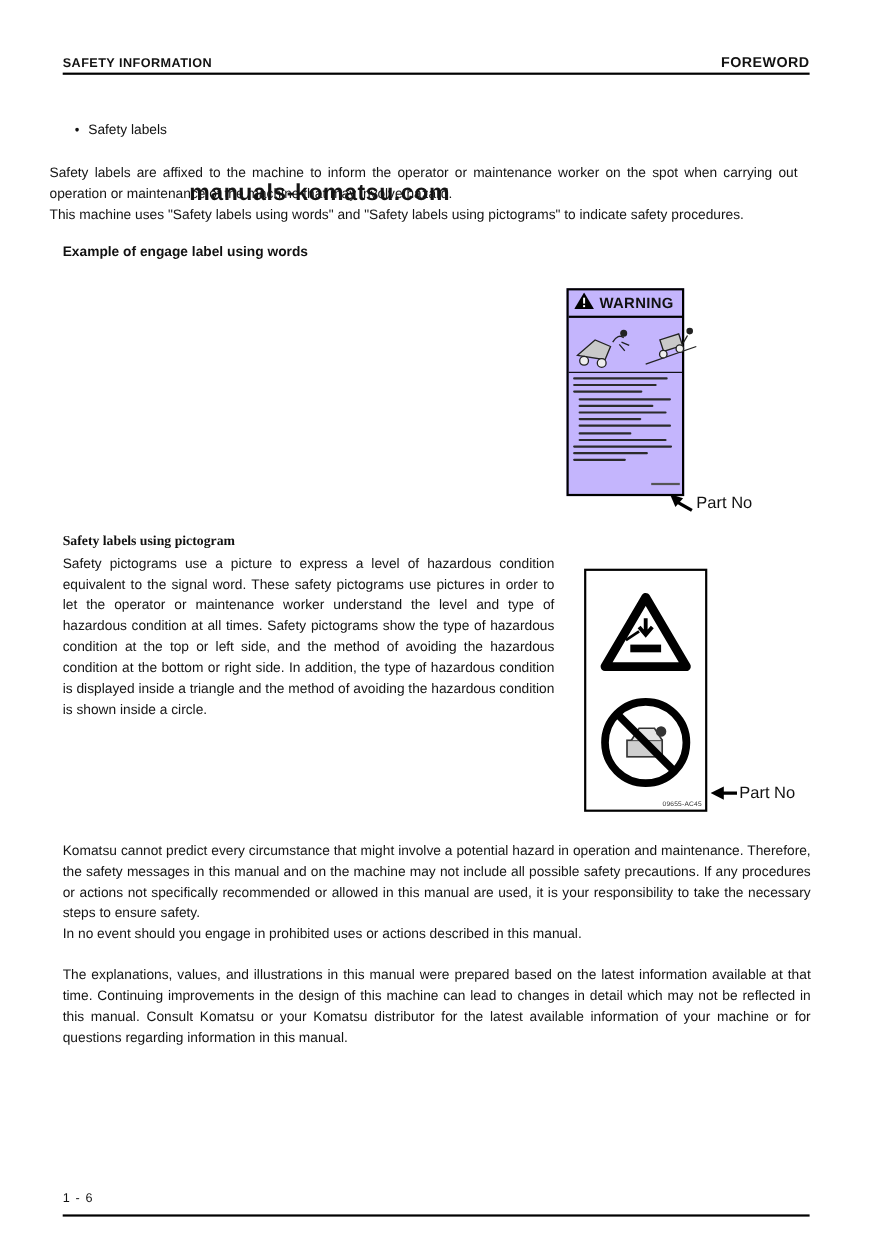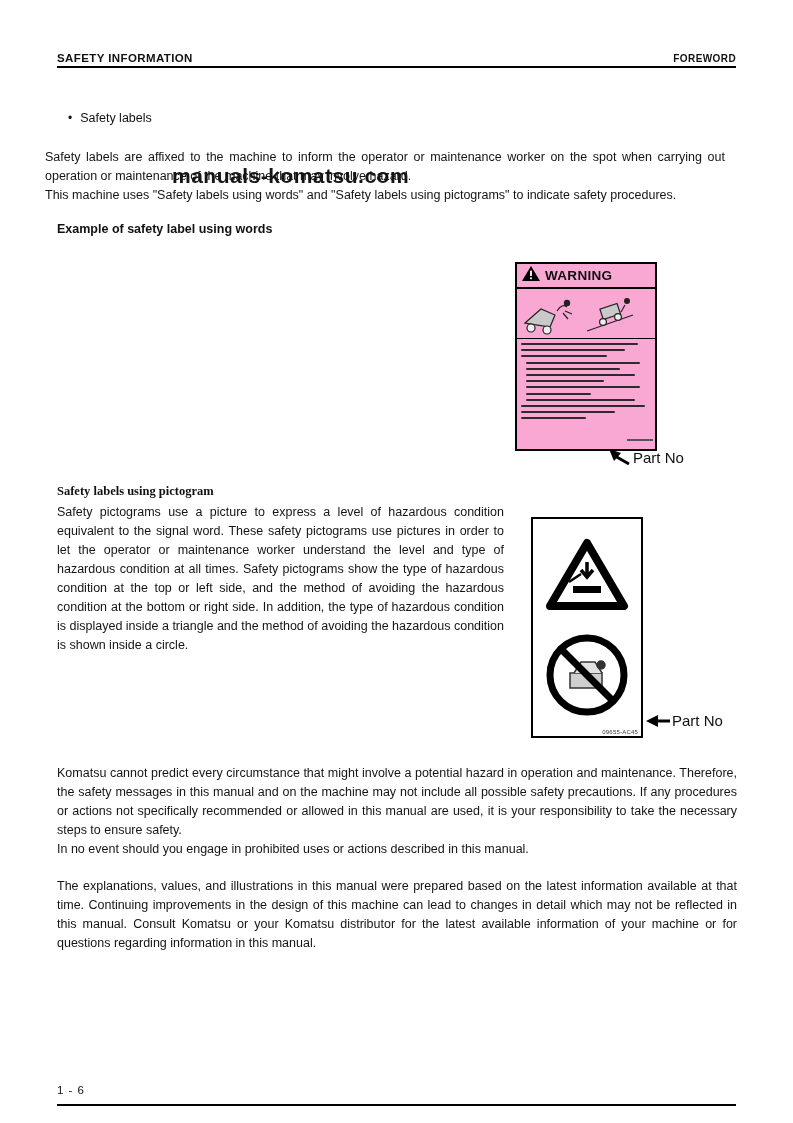--- a/index.html
+++ b/index.html
@@ -6,21 +6,21 @@
   html,body { background:#e8e8e8; }
   body { font-family:"Liberation Sans", sans-serif; }
   .page {
     position:relative; width:793px; height:1123px; background:#ffffff;
     margin:0 auto; overflow:hidden; color:#111;
   }
   
   .header { position:absolute; left:57px; right:57px; top:42px; height:22px;
             display:flex; justify-content:space-between; align-items:flex-end; }
   .header .h-left  { font-size:11.5px; font-weight:bold; letter-spacing:.4px; }
-  .header .h-right { font-size:10px;   font-weight:bold; letter-spacing:.4px; }
+  .header .h-right { font-size:13px;   font-weight:bold; letter-spacing:.4px; }
   .header-rule { position:absolute; left:57px; right:57px; top:66px; height:2px; background:#000; }
 
   
   .watermark { position:absolute; left:172px; top:164px; font-size:21px; font-weight:bold;
                color:#151515; letter-spacing:.5px; z-index:5; }
 
   
   .bullet-line { position:absolute; left:68px; top:111px; font-size:12.5px; }
   .bullet-line .dot { font-size:12px; margin-right:8px; }
   .text-block { position:absolute; font-size:12.5px; line-height:19px; text-align:justify; color:#141414; }
@@ -28,22 +28,22 @@
   #intro      { left:45px; top:148px; width:680px; }
   .section-heading { position:absolute; left:57px; font-size:12.5px; font-weight:bold; }
   #example-heading  { top:222px; }
   #pictogram-heading{ top:484px;font-family:Liberation Serif, serif; }
   #pictogram-body   { left:57px; top:503px; width:447px; }
   #komatsu-block    { left:57px; top:764px; width:680px; }
   #explanations     { left:57px; top:877px; width:680px; }
   #numbers          { left:57px; top:970px; width:680px; text-align:left; }
 
   
-  .label-words { position:absolute; left:515px; top:262px; width:142px; height:189px;
-                 border:2px solid #000; background:#f9a8d4; }
+  .label-words { position:absolute; left:515px; top:262px; width:107px; height:189px;
+                 border:2px solid #000; background:#c4b5fd; }
   .label-words .lw-header { display:flex; align-items:center; gap:5px; height:25px;
                             border-bottom:2px solid #000; padding-left:5px; }
   .label-words .lw-title { font-size:13.5px; font-weight:bold; letter-spacing:.3px; }
   .label-words .lw-pictos { height:50px; border-bottom:1px solid #000; display:block; }
   .label-words .lw-text { padding:4px 4px 0 4px; position:relative; height:104px; }
   .fp-line { height:2px; background:#2b2b2b; margin:0 0 4.2px 0; border-radius:1px; }
   .fp-line.indent { margin-left:5px; }
   .w95{width:95%}.w88{width:88%}.w80{width:80%}.w72{width:72%}.w60{width:60%}
   .w84{width:84%}.w90{width:90%}.w50{width:50%}.w66{width:66%}
   .lw-code { position:absolute; right:2px; bottom:2px; height:2px; width:26px; background:#555; }
@@ -80,21 +80,21 @@
 
   <div class="bullet-line">
     <span class="dot">•</span><span>Safety labels</span>
   </div>
 
   <div class="text-block" id="intro">
     <p>Safety labels are affixed to the machine to inform the operator or maintenance worker on the spot when carrying out operation or maintenance of the machine that may involve hazard.</p>
     <p>This machine uses "Safety labels using words" and "Safety labels using pictograms" to indicate safety procedures.</p>
   </div>
 
-  <div class="section-heading" id="example-heading">Example of safety label using words</div>
+  <div class="section-heading" id="example-heading">Example of engage label using words</div>
 
   <div class="label-words">
     <div class="lw-header">
       <span>
         <svg width="18" height="15" viewBox="0 0 18 15" aria-hidden="true">
           <path d="M9 0 L18 15 L0 15 Z" fill="#000"></path>
           <rect x="8.1" y="4.6" width="1.8" height="5.4" fill="#fff"></rect>
           <rect x="8.1" y="11.4" width="1.8" height="1.8" fill="#fff"></rect>
         </svg>
       </span>

